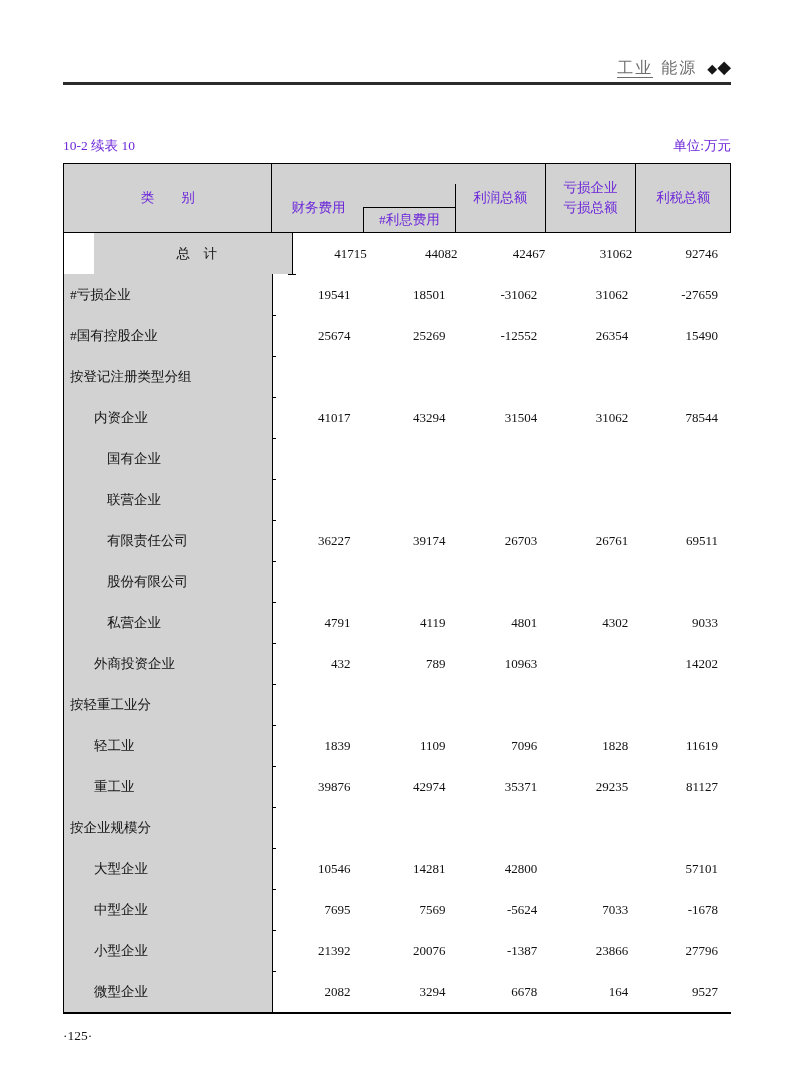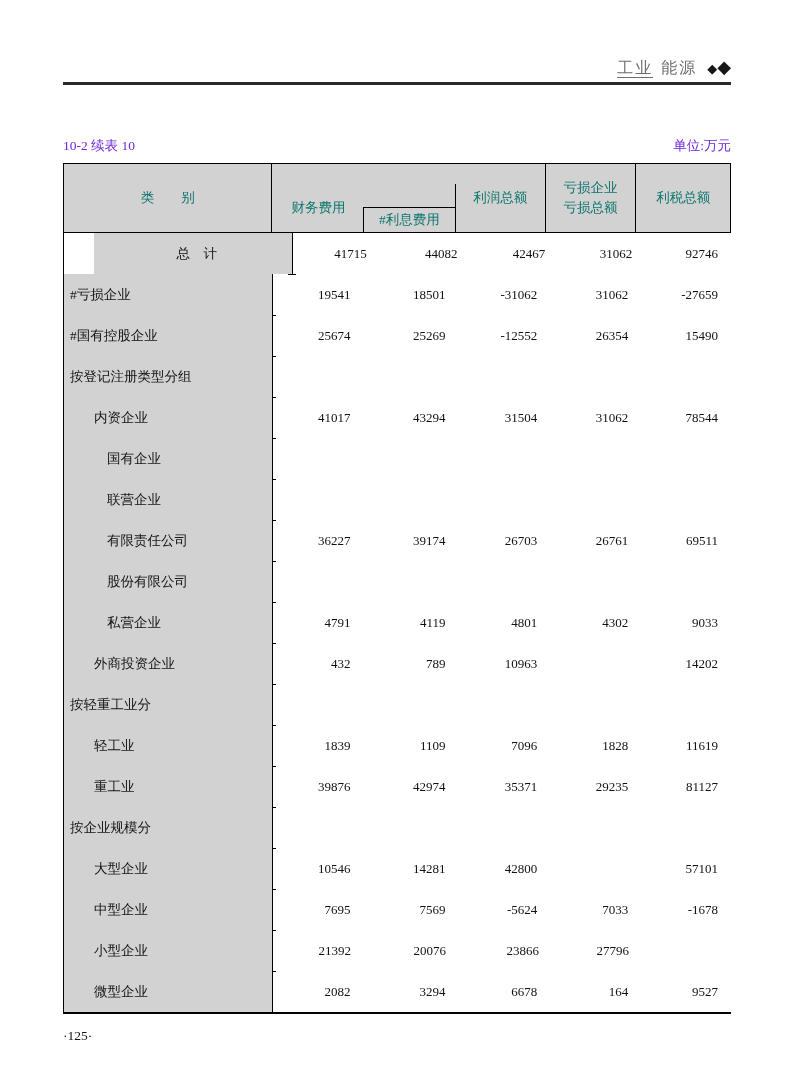--- a/index.html
+++ b/index.html
@@ -29,21 +29,21 @@
   }
 
   
   .yb-table {
     position:absolute; left:63px; top:163px; width:668px;
     border-top:1px solid #000; border-left:1px solid #000; border-bottom:2px solid #000;
   }
   .thead {
     display:flex; height:69px; background:var(--gray,#d2d2d2);
     border-bottom:1px solid #000; border-right:1px solid #000;
-    font-size:13.5px; color:#0f766e;
+    font-size:13.5px; color:#6d28d9;
   }
   .th { position:relative; border-right:1px solid #000; display:flex; align-items:center; justify-content:center; text-align:center; }
   .th:last-child { border-right:none; }
   .th.stub  { width:209px; }
   .th.group { width:184px;margin-top:20px; }
   .th.c3 { width:90px; }
   .th.c4 { width:91px; flex-direction:column; line-height:1.45; }
   .th.c5 { width:94px; }
   .group-label {
     position:absolute; left:0; top:0; width:92px; height:100%;
@@ -282,20 +282,21 @@
           <div class="num c2">-5624</div>
           <div class="num c3">7033</div>
           <div class="num c4">-1678</div>
         </div>
         <div class="row">
           <div class="stub-cell ind1">
             <span>小型企业</span>
           </div>
           <div class="num c0">21392</div>
           <div class="num c1">20076</div>
+          <div class="num c2">-1387</div>
           <div class="num c3">23866</div>
           <div class="num c4">27796</div>
         </div>
         <div class="row">
           <div class="stub-cell ind1">
             <span>微型企业</span>
           </div>
           <div class="num c0">2082</div>
           <div class="num c1">3294</div>
           <div class="num c2">6678</div>

